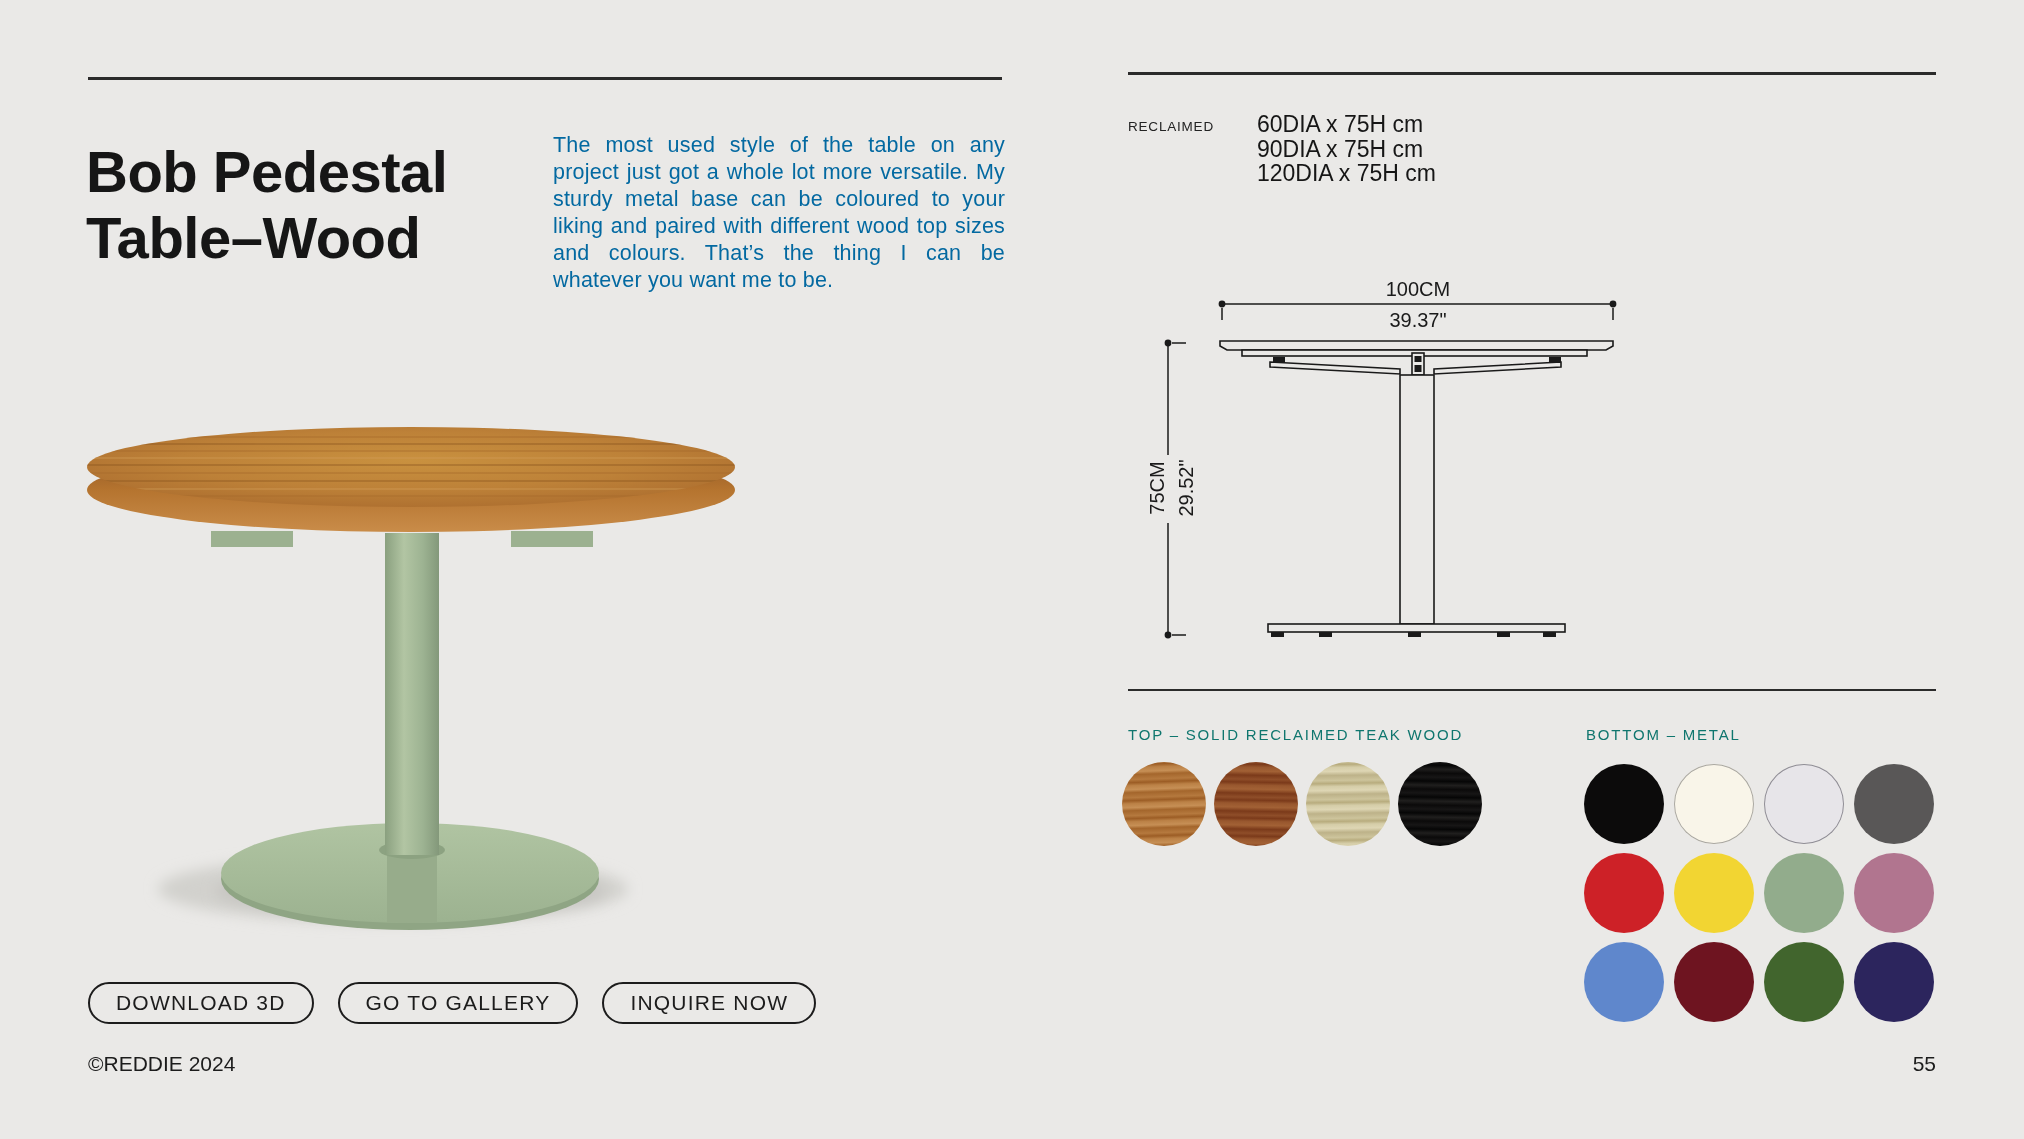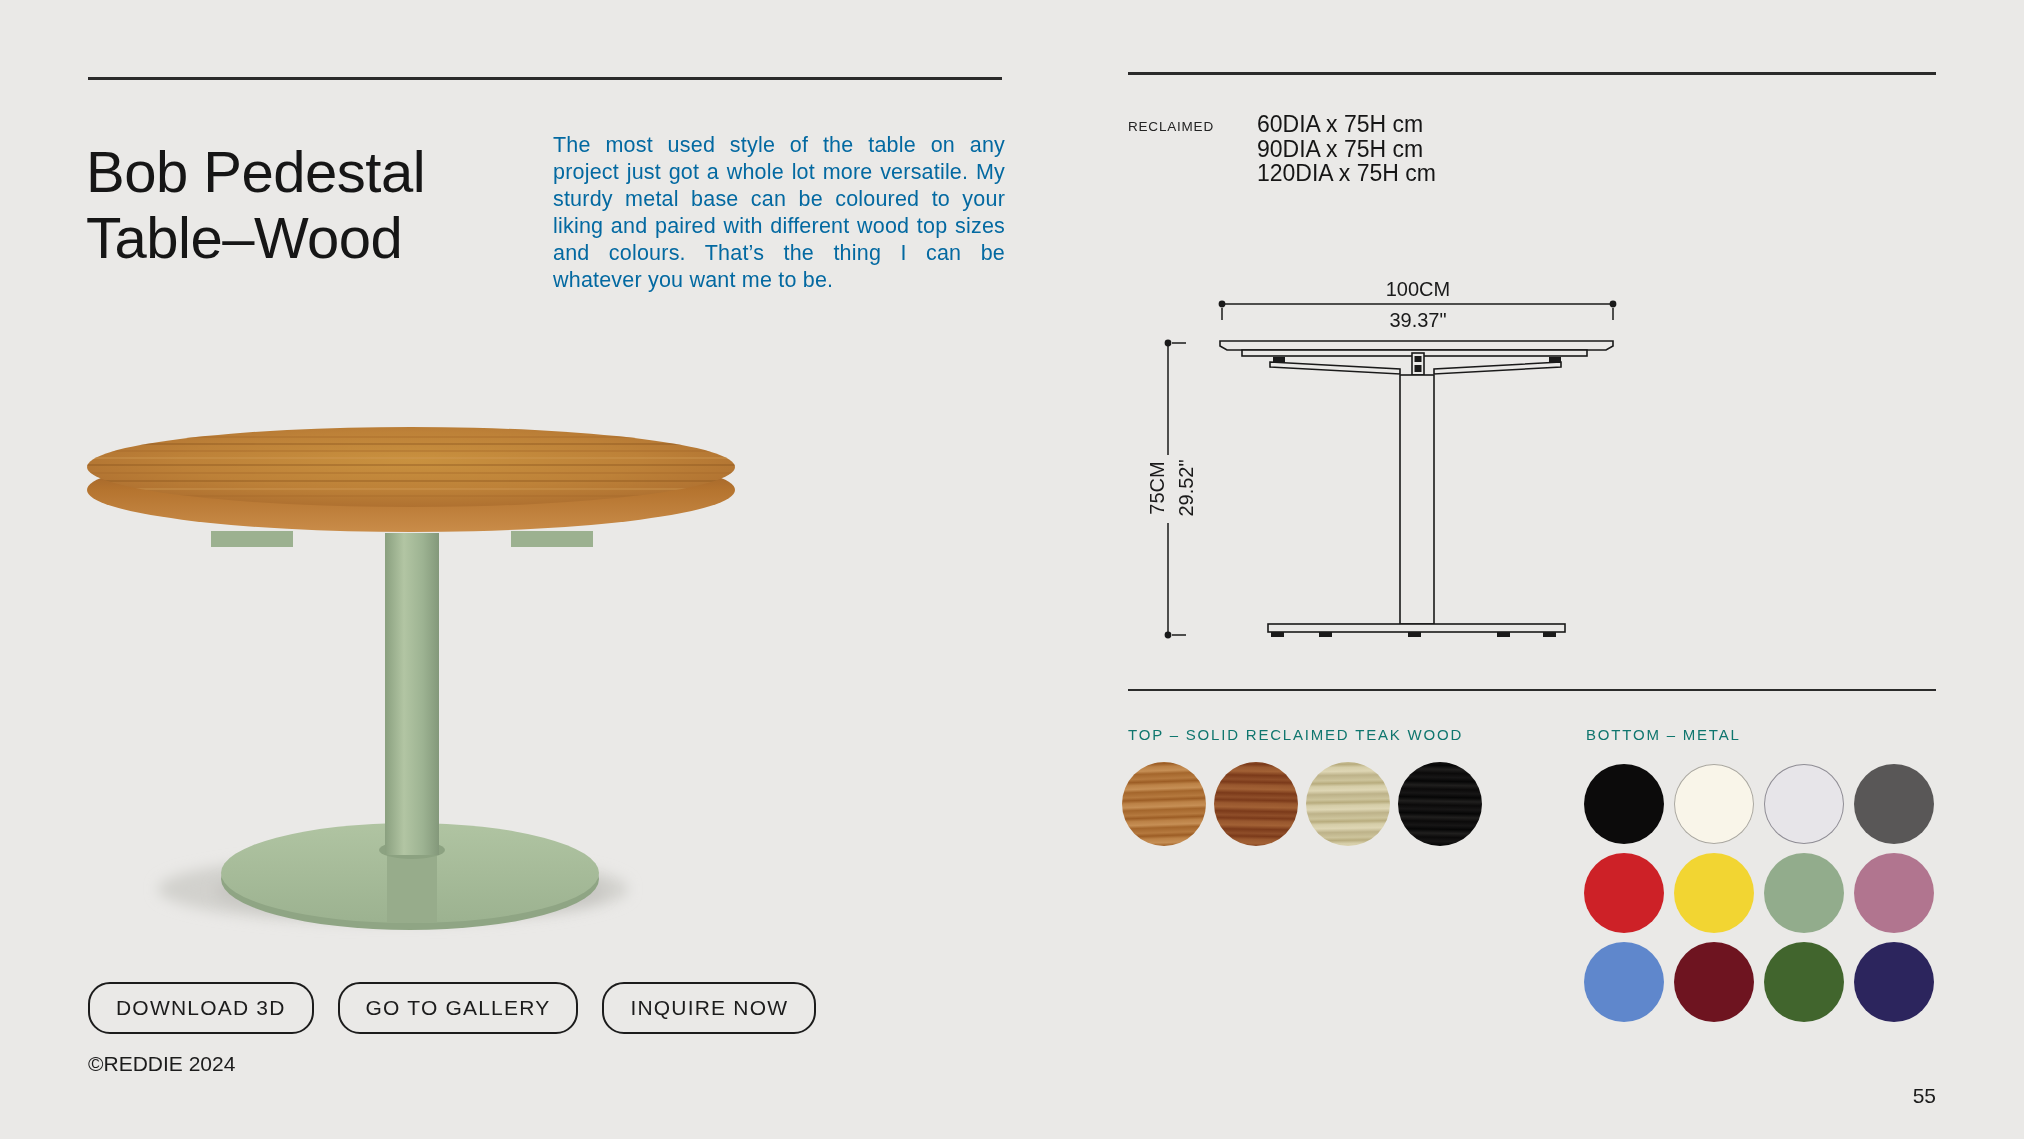--- a/index.html
+++ b/index.html
@@ -4,21 +4,21 @@
 <style>
   html,body{margin:0;padding:0;background:#d8d7d5;}
   .page{position:relative;width:2024px;height:1139px;background:#eae9e7;
         font-family:"Liberation Sans",sans-serif;color:#1a1a1a;overflow:hidden;}
   .rule{position:absolute;background:#2b2b2b;}
   .rule-left{left:88px;top:77px;width:914px;height:3px;}
   .rule-right-top{left:1128px;top:72px;width:808px;height:3px;}
   .rule-right-mid{left:1128px;top:689px;width:808px;height:2px;}
 
   .title{position:absolute;left:86px;top:100px;font-size:58px;line-height:66px;
-         font-weight:400;letter-spacing:-0.5px;color:#161616;}
+         font-weight:700;letter-spacing:-0.5px;color:#161616;}
   .description{position:absolute;left:553px;top:110px;width:452px;font-size:21.5px;
          line-height:27px;text-align:justify;letter-spacing:0.2px;color:#0369a1;}
 
   .dim-label{position:absolute;left:1128px;top:119px;font-size:13.5px;letter-spacing:0.8px;color:#232323;}
   .dim-values{position:absolute;left:1257px;top:112px;font-size:23px;line-height:24.5px;color:#161616;}
 
   .photo-svg{position:absolute;left:55px;top:395px;}
   .drawing-svg{position:absolute;left:1120px;top:265px;}
   .drawing-svg text{font-family:"Liberation Sans",sans-serif;font-size:20px;fill:#1a1a1a;}
 
@@ -26,26 +26,26 @@
   .swatch-label.top-label{left:1128px;}
   .swatch-label.bottom-label{left:1586px;}
   .wood-swatches{position:absolute;left:1122px;top:762px;display:flex;gap:8px;}
   .wood-swatches .swatch{width:84px;height:84px;border-radius:50%;}
   .metal-swatches{position:absolute;left:1584px;top:764px;display:grid;
         grid-template-columns:repeat(4,80px);gap:9px 10px;}
   .metal-swatches .swatch{width:80px;height:80px;border-radius:50%;}
   .swatch{cursor:pointer;}
 
   .actions{position:absolute;left:88px;top:982px;display:flex;gap:24px;}
-  .btn{height:52px;border:2.5px solid #1c1c1c;border-radius:22px;background:transparent;
+  .btn{height:42px;border:2.5px solid #1c1c1c;border-radius:22px;background:transparent;
        padding:0 26px;font-size:21px;letter-spacing:1.2px;display:flex;align-items:center;
        font-family:"Liberation Sans",sans-serif;color:#1c1c1c;white-space:nowrap;cursor:pointer;}
   .footer{position:absolute;left:88px;top:1052px;font-size:21px;color:#1c1c1c;}
   .page-number{position:absolute;left:1890px;top:1052px;width:46px;text-align:right;
-       font-size:21px;color:#1c1c1c;margin-top:32px;}
+       font-size:21px;color:#1c1c1c;}
 </style>
 </head>
 <body>
 
 <div class="page">
 
   <div class="rule rule-left"></div>
   <div class="rule rule-right-top"></div>
   <div class="rule rule-right-mid"></div>
 

